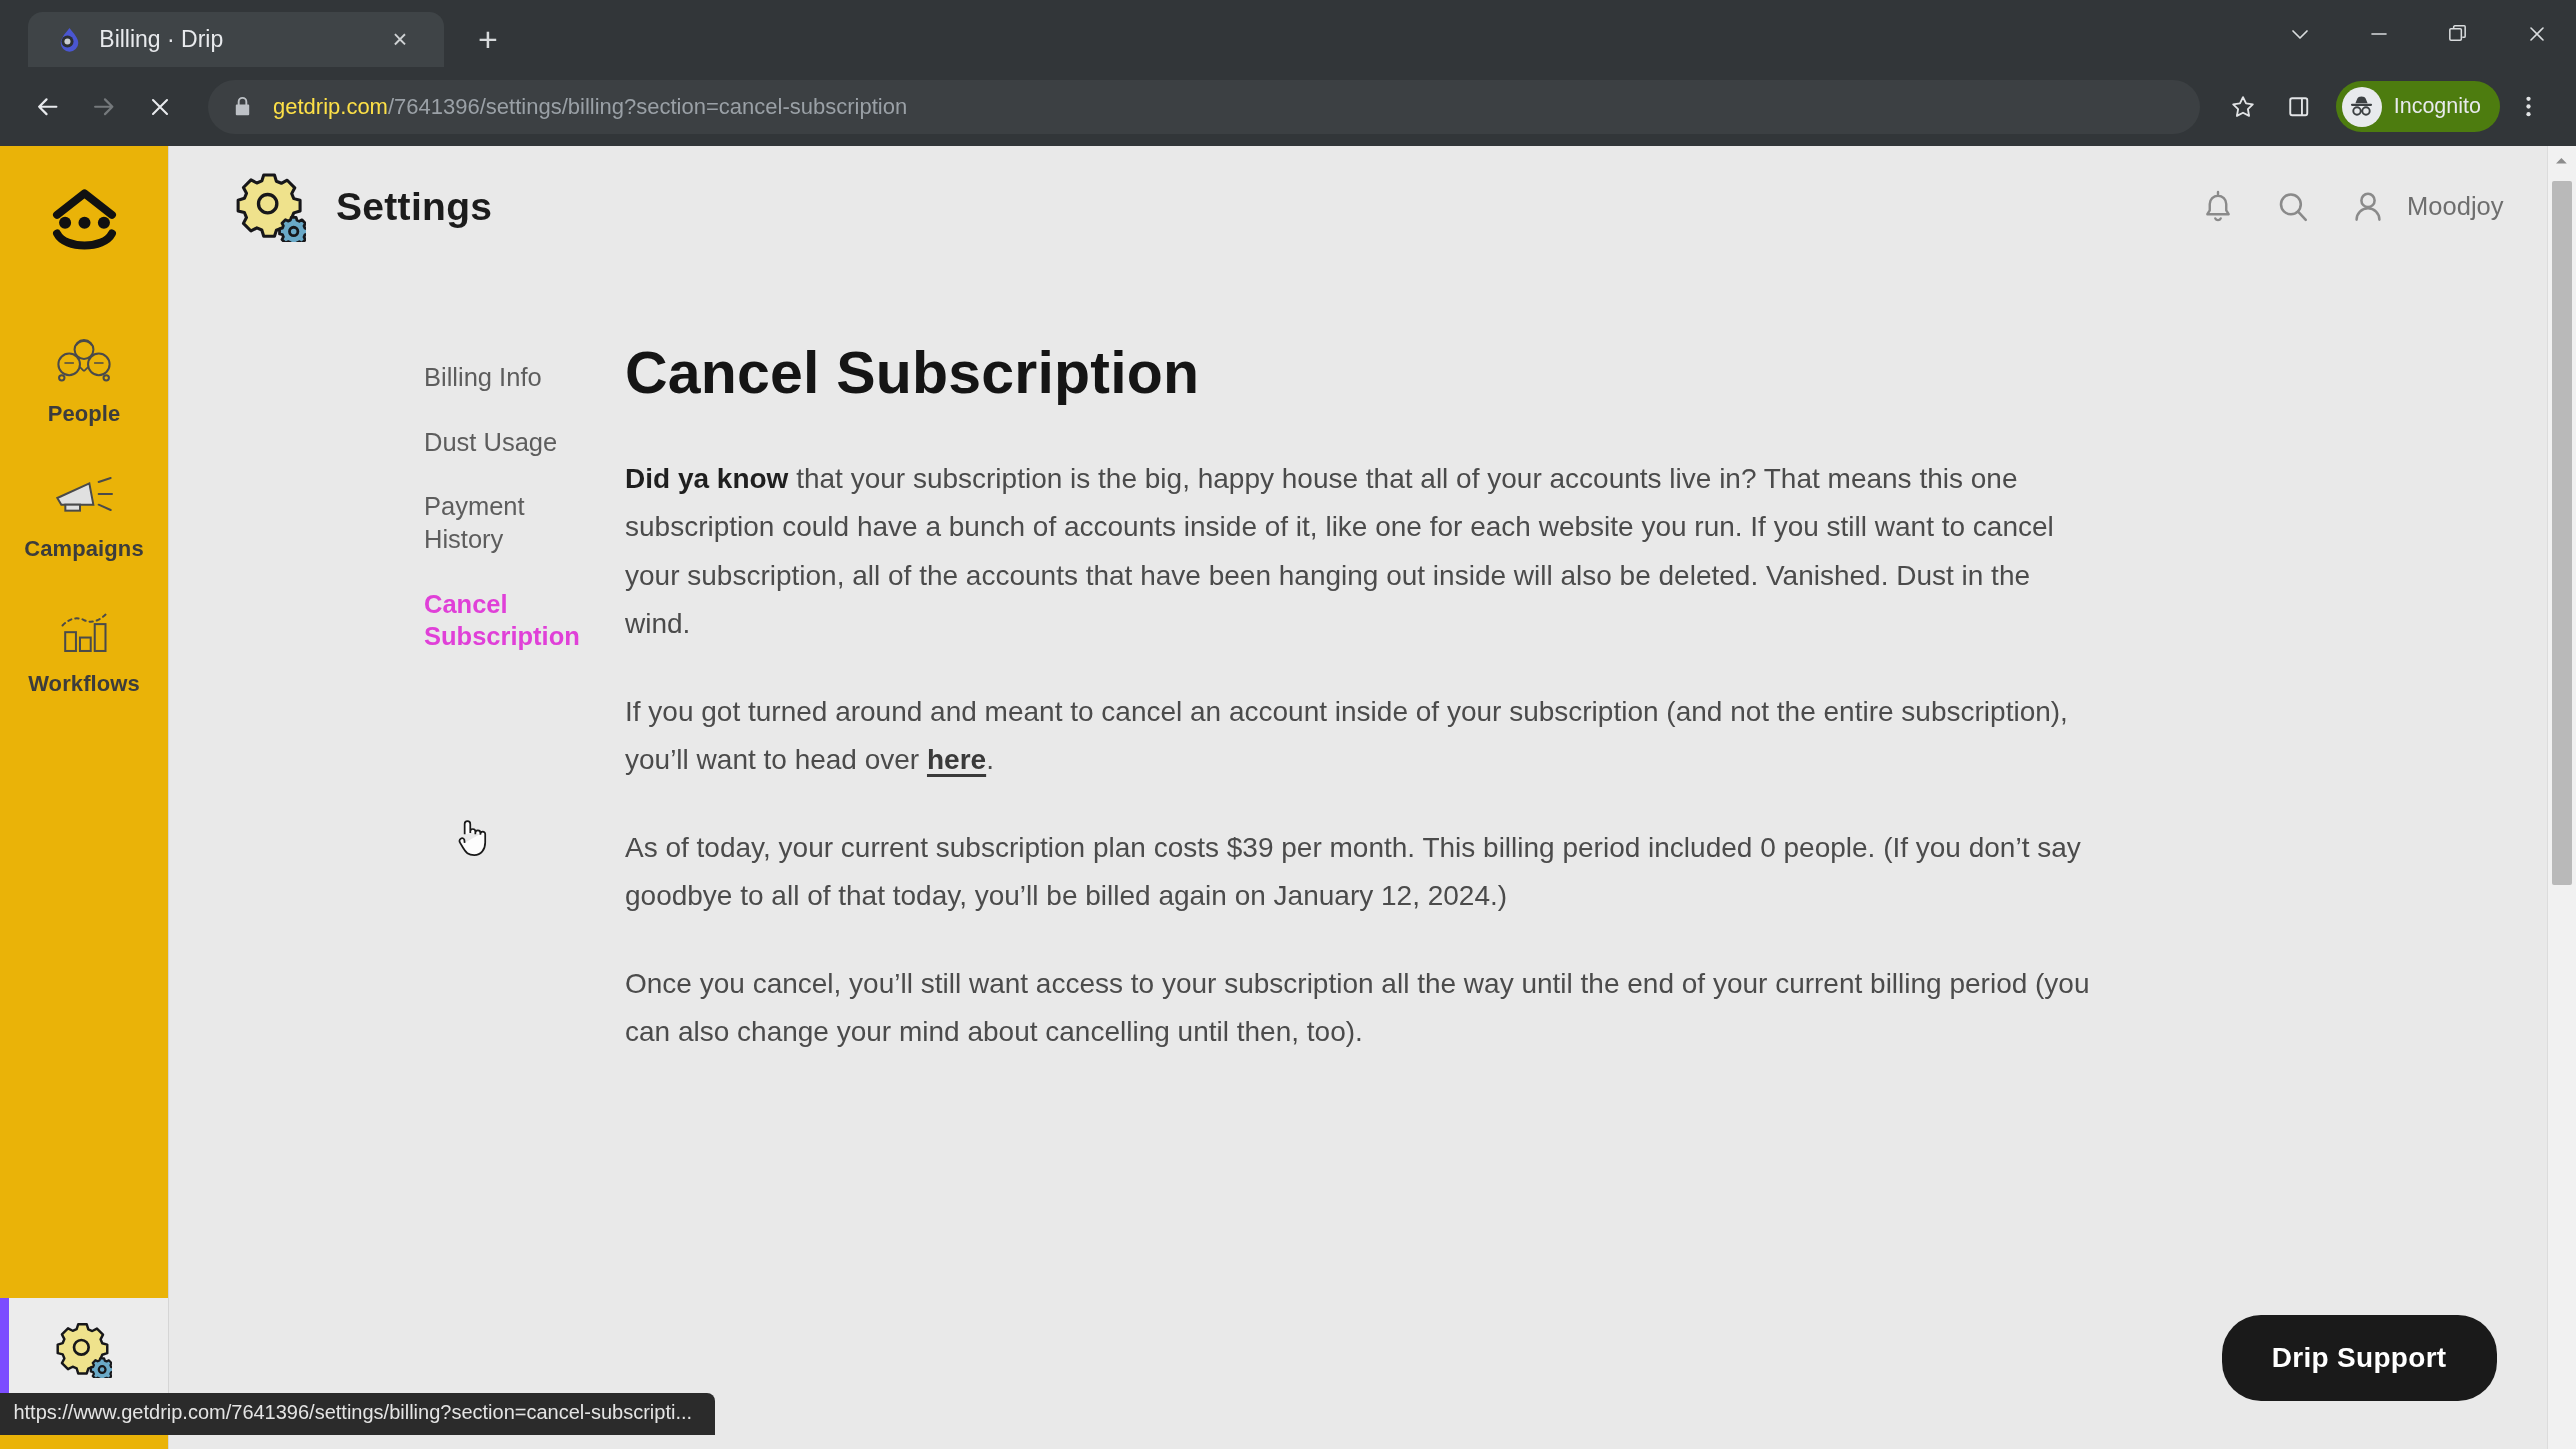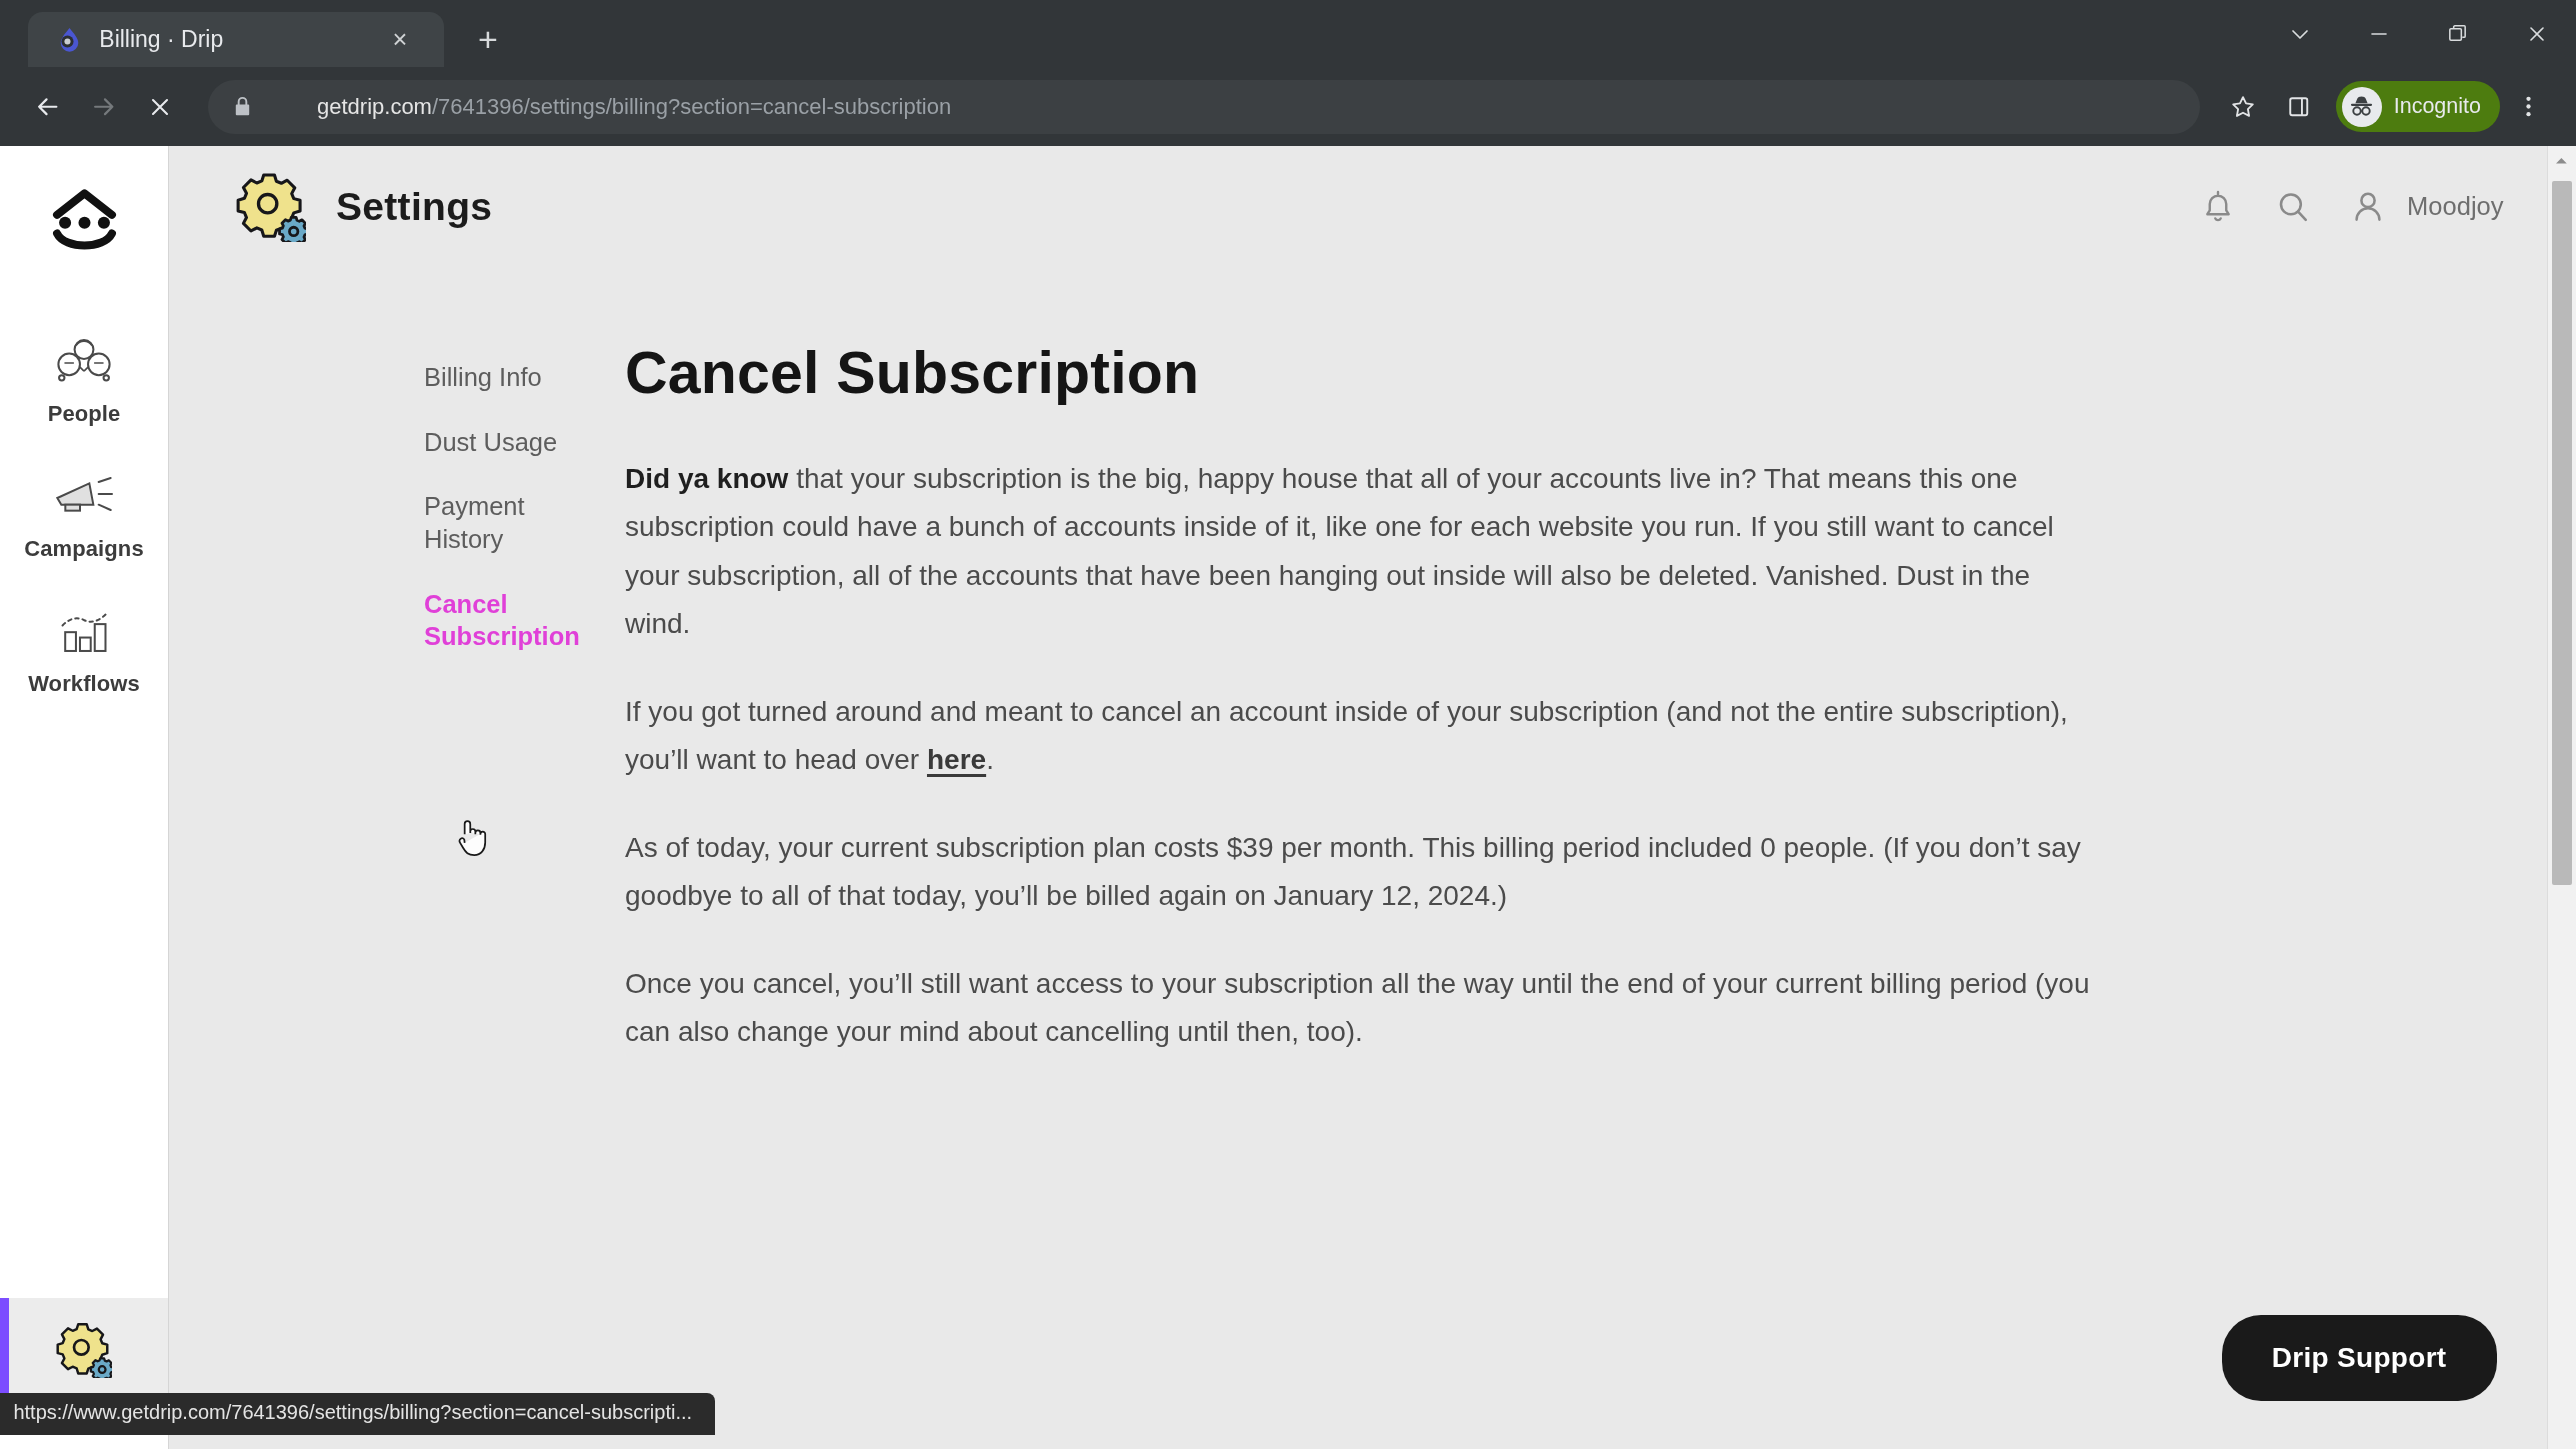--- a/index.html
+++ b/index.html
@@ -96,21 +96,21 @@
     min-width: 0;
   }
   .lock-icon { flex: none; margin-right: 19px; display: flex; align-items: center; }
   .url-text {
     font-size: 22px;
     color: #9aa0a6;
     white-space: nowrap;
     overflow: hidden;
     text-overflow: ellipsis;
   }
-  .url-text .host { color: #e5e5e5; margin-left: 44px; }
+  .url-text .host { color: #fde047; }
   .tb-icon {
     width: 56px; height: 56px; flex: none;
     display: flex; align-items: center; justify-content: center;
     color: #e2e4e6; border-radius: 50%;
   }
   .incognito-pill {
     height: 51px;
     background: #4d7c0f;
     border-radius: 25.5px;
     display: flex; align-items: center;
@@ -132,21 +132,21 @@
     display: flex;
     background: #e9e9e9;
     position: relative;
     overflow: hidden;
   }
 
   
   .rail {
     width: 169px;
     flex: none;
-    background: #ffffff;
+    background: #eab308;
     border-right: 1.3px solid #d5d5d5;
     display: flex;
     flex-direction: column;
     align-items: center;
     position: relative;
   }
   .rail-logo {
     margin-top: 38px;
     margin-bottom: 51px;
     width: 85px; height: 74px;

